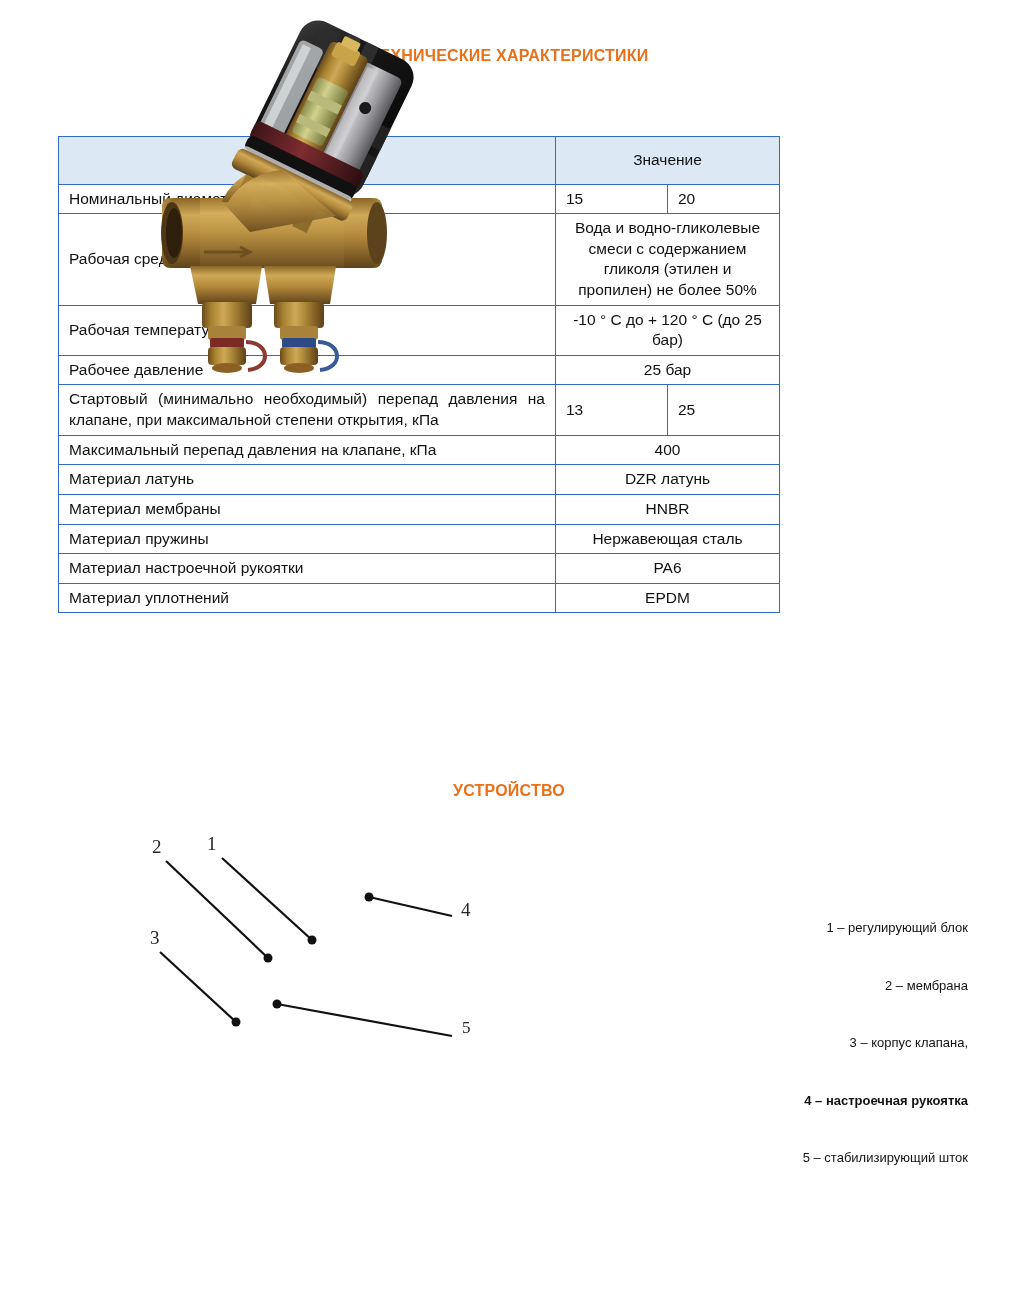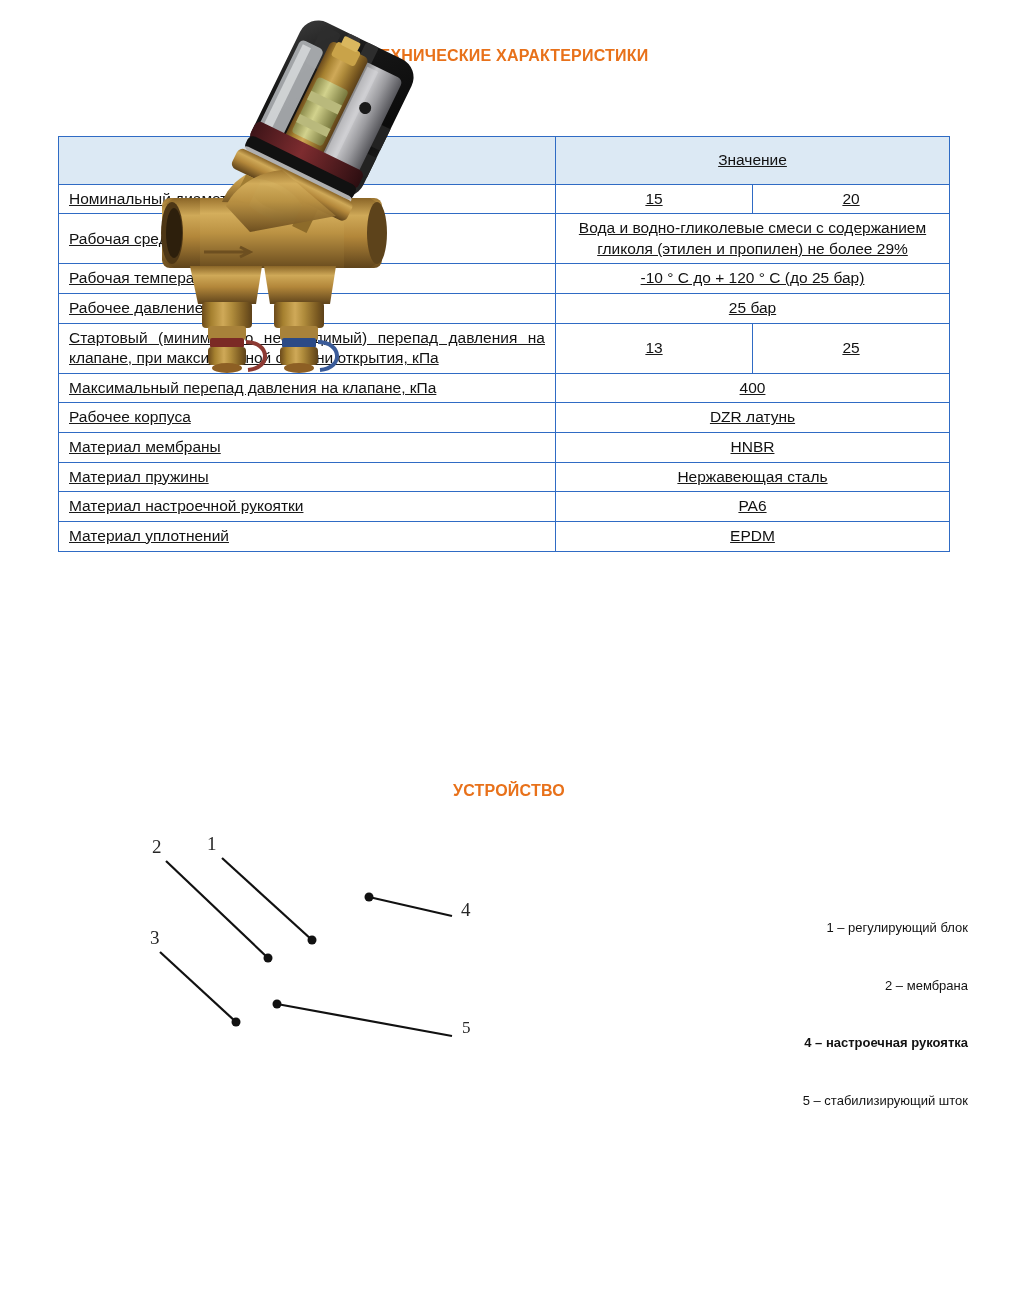--- a/index.html
+++ b/index.html
@@ -33,41 +33,40 @@
 
   
   .spec-table-wrap {
     position: absolute;
     left: 58px;
     top: 136px;
     width: 902px;
   }
   table.spec {
     border-collapse: collapse;
-    width: 892px;
+    width: 722px;
     table-layout: fixed;
-    text-decoration: underline;
   }
   table.spec td {
     border: 1px solid #2F6BC4;
     font-size: 15.5px;
     color: #111111;
     padding: 4px 10px;
     vertical-align: middle;
     line-height: 1.33;
   }
   table.spec tr.head td {
     background: #DCE9F4;
     text-align: center;
     padding: 13px 8px;
     font-size: 15.5px;
   }
   td.c-name       { width: 480px; text-align: left; }
   td.c-val-full   { text-align: center; }
-  td.c-val-half   { text-align: center; }
+  td.c-val-half   { text-align: left; }
 
   td.pad-left     { padding-left: 14px; }
   td.justify {
     text-align: justify;
     text-align-last: left;
     padding: 8px 12px 8px 14px;
     line-height: 1.42;
   }
   td.multi-line { line-height: 1.5; padding: 8px 14px; }
 
@@ -124,21 +123,21 @@
       </tr>
 
       <tr>
         <td class="c-name pad-left">Номинальный диаметр, мм</td>
         <td class="c-val-half">15</td>
         <td class="c-val-half">20</td>
       </tr>
 
       <tr>
         <td class="c-name pad-left">Рабочая среда</td>
-        <td colspan="2" class="c-val-full multi-line">Вода и водно-гликолевые смеси с содержанием гликоля (этилен и пропилен) не более 29%</td>
+        <td colspan="2" class="c-val-full multi-line">Вода и водно-гликолевые смеси с содержанием гликоля (этилен и пропилен) не более 50%</td>
       </tr>
 
       <tr>
         <td class="c-name pad-left">Рабочая температура</td>
         <td colspan="2" class="c-val-full">-10 ° C до + 120 ° C (до 25 бар)</td>
       </tr>
 
       <tr>
         <td class="c-name pad-left">Рабочее давление</td>
         <td colspan="2" class="c-val-full">25 бар</td>
@@ -150,21 +149,21 @@
         <td class="c-val-half">25</td>
       </tr>
 
       <tr>
         <td class="c-name multi-line">Максимальный перепад давления на клапане, кПа</td>
         <td colspan="2" class="c-val-full">400</td>
       </tr>
 
 
       <tr>
-        <td class="c-name pad-left">Рабочее корпуса</td>
+        <td class="c-name pad-left">Материал латунь</td>
         <td colspan="2" class="c-val-full">DZR латунь</td>
       </tr>
 
       <tr>
         <td class="c-name pad-left">Материал мембраны</td>
         <td colspan="2" class="c-val-full">HNBR</td>
       </tr>
 
       <tr>
         <td class="c-name pad-left">Материал пружины</td>
@@ -341,15 +340,16 @@
 
 <div class="callout-num" id="callout-1">1</div>
 <div class="callout-num" id="callout-2">2</div>
 <div class="callout-num" id="callout-3">3</div>
 <div class="callout-num" id="callout-4">4</div>
 <div class="callout-num" id="callout-5">5</div>
 
 <div class="legend">
   <div class="legend-item">1 – регулирующий блок</div>
   <div class="legend-item">2 – мембрана</div>
+  <div class="legend-item">3 – корпус клапана,</div>
   <div class="legend-item indent">4 – настроечная рукоятка</div>
   <div class="legend-item">5 – стабилизирующий шток</div>
 </div>
 
 </body></html>

